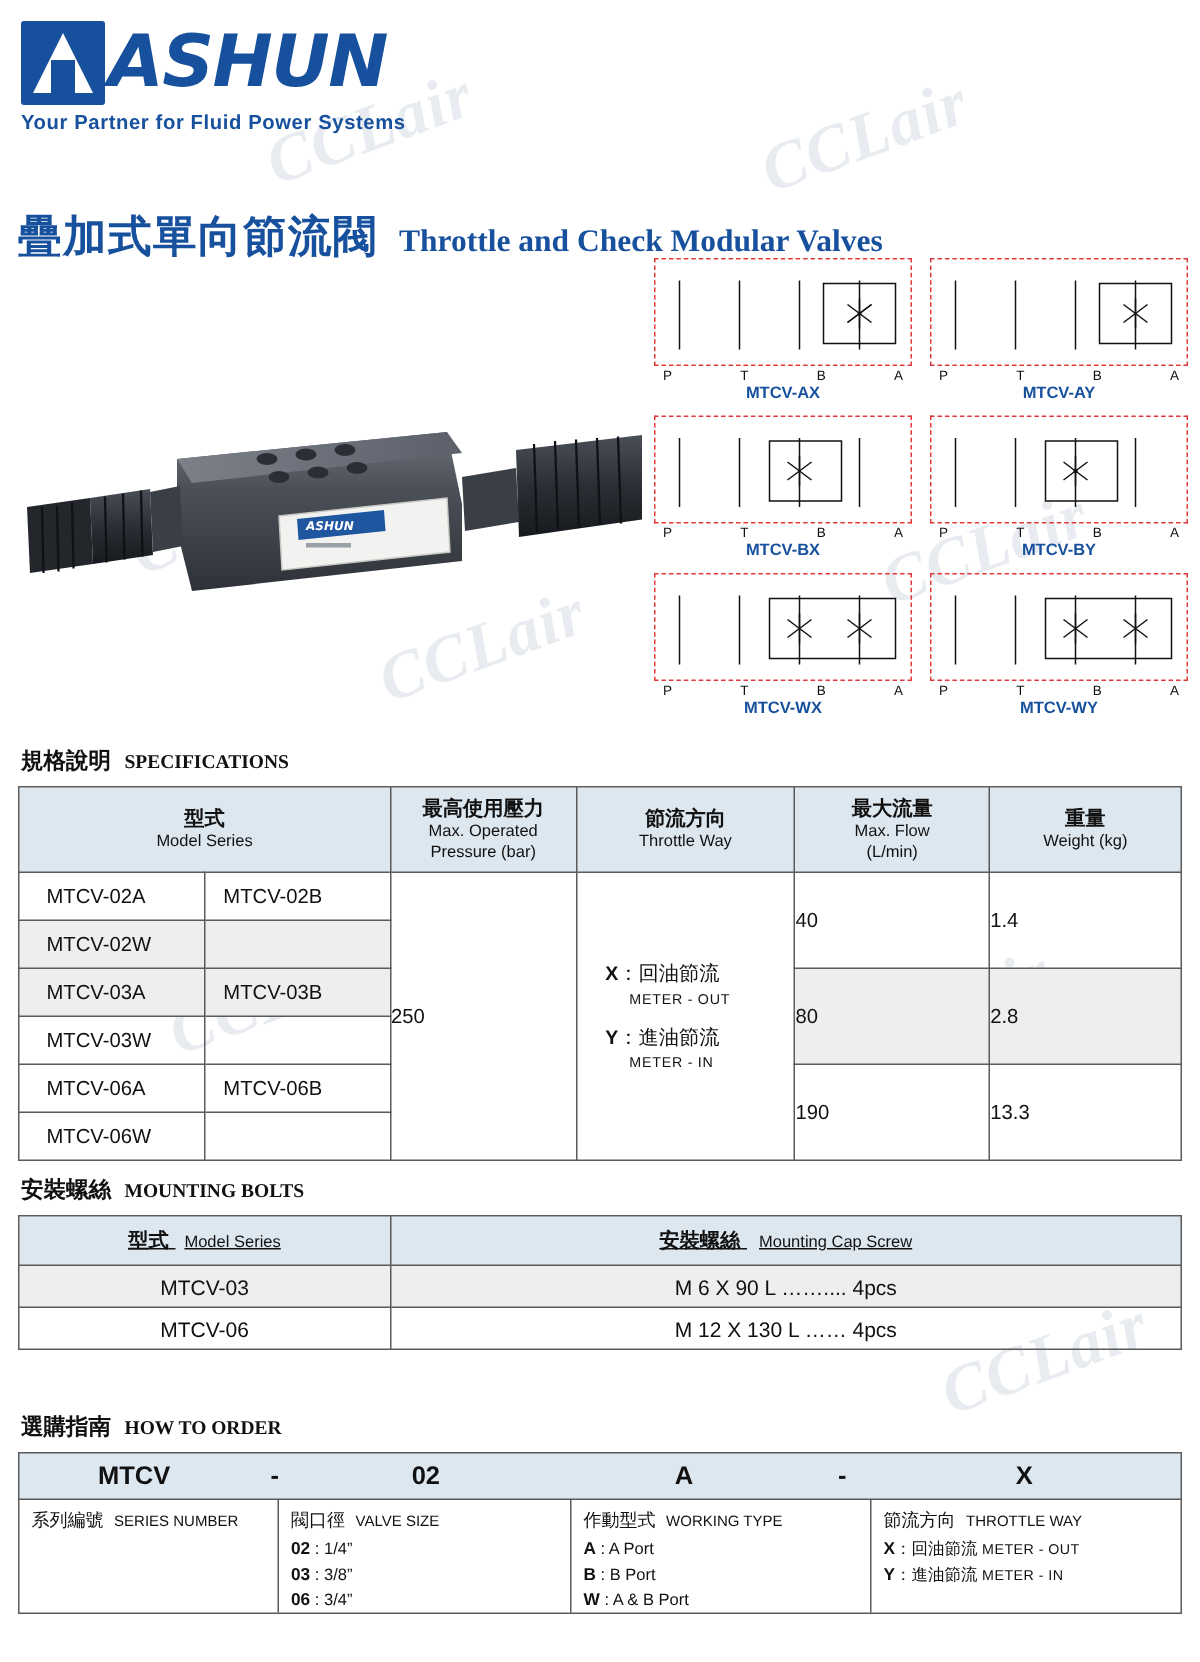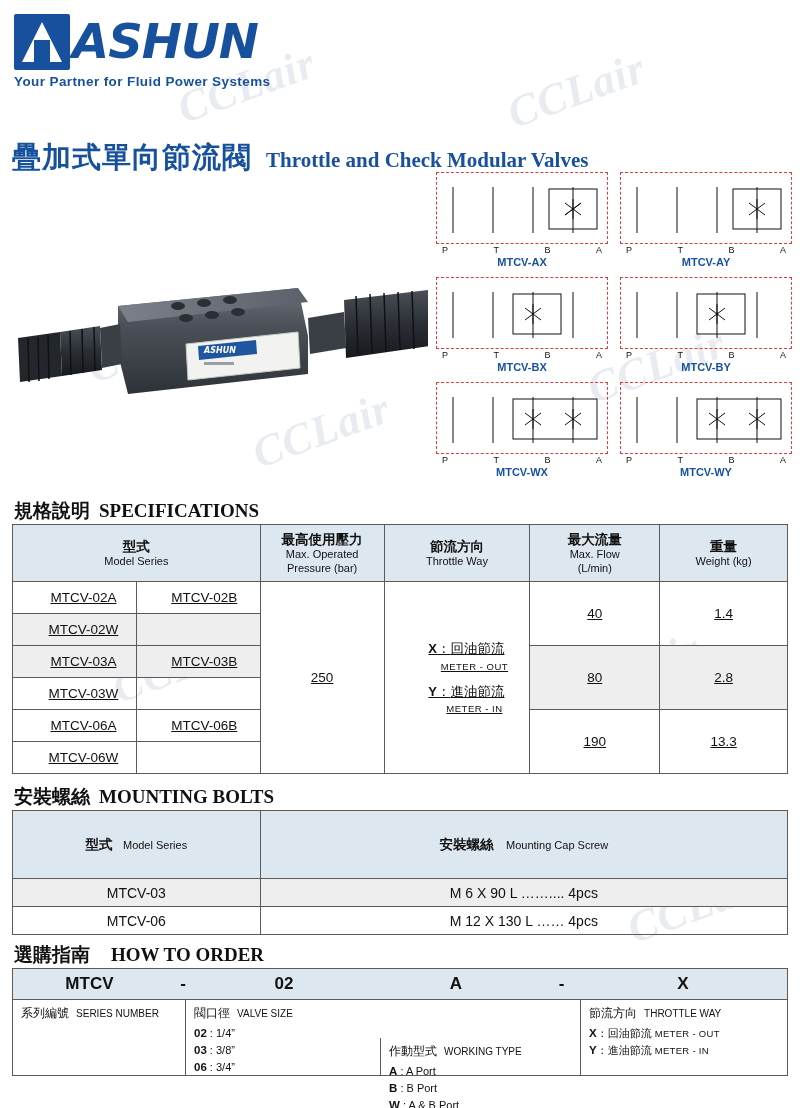--- a/index.html
+++ b/index.html
@@ -95,52 +95,51 @@
   }
   .sym-label{
     text-align:center;font-size:11px;color:#17519e;font-weight:bold;margin-top:1px;
   }
 
   
   .photo{position:absolute;left:8px;top:266px;width:420px;height:140px;}
 
   
   .sec-head{position:absolute;display:flex;align-items:baseline;}
-  .sec-cn{font-family:"DejaVu Sans",sans-serif;font-weight:bold;font-size:19px;color:#111;}
-  .sec-en{font-family:"Liberation Serif",serif;font-weight:bold;font-size:19px;color:#111;margin-left:9px;}
+  .sec-cn{font-family:"DejaVu Sans",sans-serif;font-weight:bold;font-size:15px;color:#111;}
+  .sec-en{font-family:"Liberation Serif",serif;font-weight:bold;font-size:13px;color:#111;margin-left:9px;}
 
   
   table{border-collapse:collapse;position:absolute;background:transparent;}
   td,th{border:1px solid #5a5a5a;padding:0;}
   .spec-table{left:12px;top:524px;width:776px;}
   .spec-table th{
     background:#dde7f0;
     font-weight:normal;
     padding:6px 2px;
     text-align:center;
     line-height:1.25;
   }
   .th-cn{font-family:"DejaVu Sans",sans-serif;font-size:13.5px;font-weight:bold;color:#111;}
   .th-en{font-size:11px;color:#111;}
   .spec-table td{
-    text-align:center;
+    text-align:left;
     font-size:13.5px;
     height:31px;
-    text-decoration:underline;
   }
   .model-cell{text-align:left;padding-left:18px;font-size:14px;}
   .model-cell-b{text-align:left;padding-left:12px;font-size:14px;}
   .shade{background:#eeeeee;}
   .throttle-cell{font-size:12px;line-height:1.5;text-align:left;padding-left:19px;}
   .throttle-cell b{font-size:13px;}
   .throttle-sub{font-size:9.5px;letter-spacing:0.5px;padding-left:16px;}
 
   .bolt-table{left:12px;top:810px;width:776px;}
   .bolt-table th{
-    background:#dde7f0;font-weight:normal;padding:24px 2px;text-align:center;
+    background:#dde7f0;font-weight:normal;padding:7px 2px;text-align:center;text-decoration:underline;
   }
   .bolt-table td{text-align:center;font-size:14px;height:27px;}
 
   
   .order-wrap{position:absolute;left:12px;top:968px;width:776px;}
   .order-top{
     display:flex;border:1px solid #5a5a5a;background:#dde7f0;height:30px;align-items:center;
   }
   .order-top div{font-weight:bold;font-size:17px;text-align:center;}
   .oc1{width:160px;}
@@ -152,21 +151,21 @@
   .ob{padding:5px 6px 0 8px;box-sizing:border-box;}
   .ob + .ob{border-left:1px solid #5a5a5a;}
   .ob-h{font-size:11px;margin-bottom:3px;}
   .ob-h .cn{font-family:"DejaVu Sans",sans-serif;font-size:12px;}
   .ob-h .en{font-size:10px;margin-left:4px;}
   .ob-line{font-size:11px;line-height:1.45;}
   .ob-line b{font-size:11.5px;}
   .ob-line .sm{font-size:9.5px;letter-spacing:.3px;}
   .ob1{width:172px;}
   .ob2{width:195px;}
-  .ob3{width:200px;margin-top:38px;}
+  .ob3{width:200px;}
   .ob4{width:207px;}
 </style>
 </head>
 <body>
 
 <div class="page">
 
   <div class="wm" style="left:175px;top:60px;font-size:44px;">CCLair</div>
   <div class="wm" style="left:505px;top:65px;font-size:44px;">CCLair</div>
   <div class="wm" style="left:85px;top:320px;font-size:44px;">CCLair</div>
@@ -515,21 +514,21 @@
       <td class="shade">MTCV-03</td>
       <td class="shade">M 6 X 90 L …….... 4pcs</td>
     </tr>
     <tr>
       <td>MTCV-06</td>
       <td>M 12 X 130 L …… 4pcs</td>
     </tr>
   </tbody>
     </table>
 
-  <div class="sec-head" style="left:14px;top:942px;gap:12px;">
+  <div class="sec-head" style="left:14px;top:942px;">
     <span class="sec-cn">選購指南</span>
     <span class="sec-en">HOW TO ORDER</span>
   </div>
 
   <div class="order-wrap">
     <div class="order-top">
       <div class="oc1">MTCV</div>
       <div class="oc-dash">-</div>
       <div class="oc2">02</div>
       <div class="oc3">A</div>

